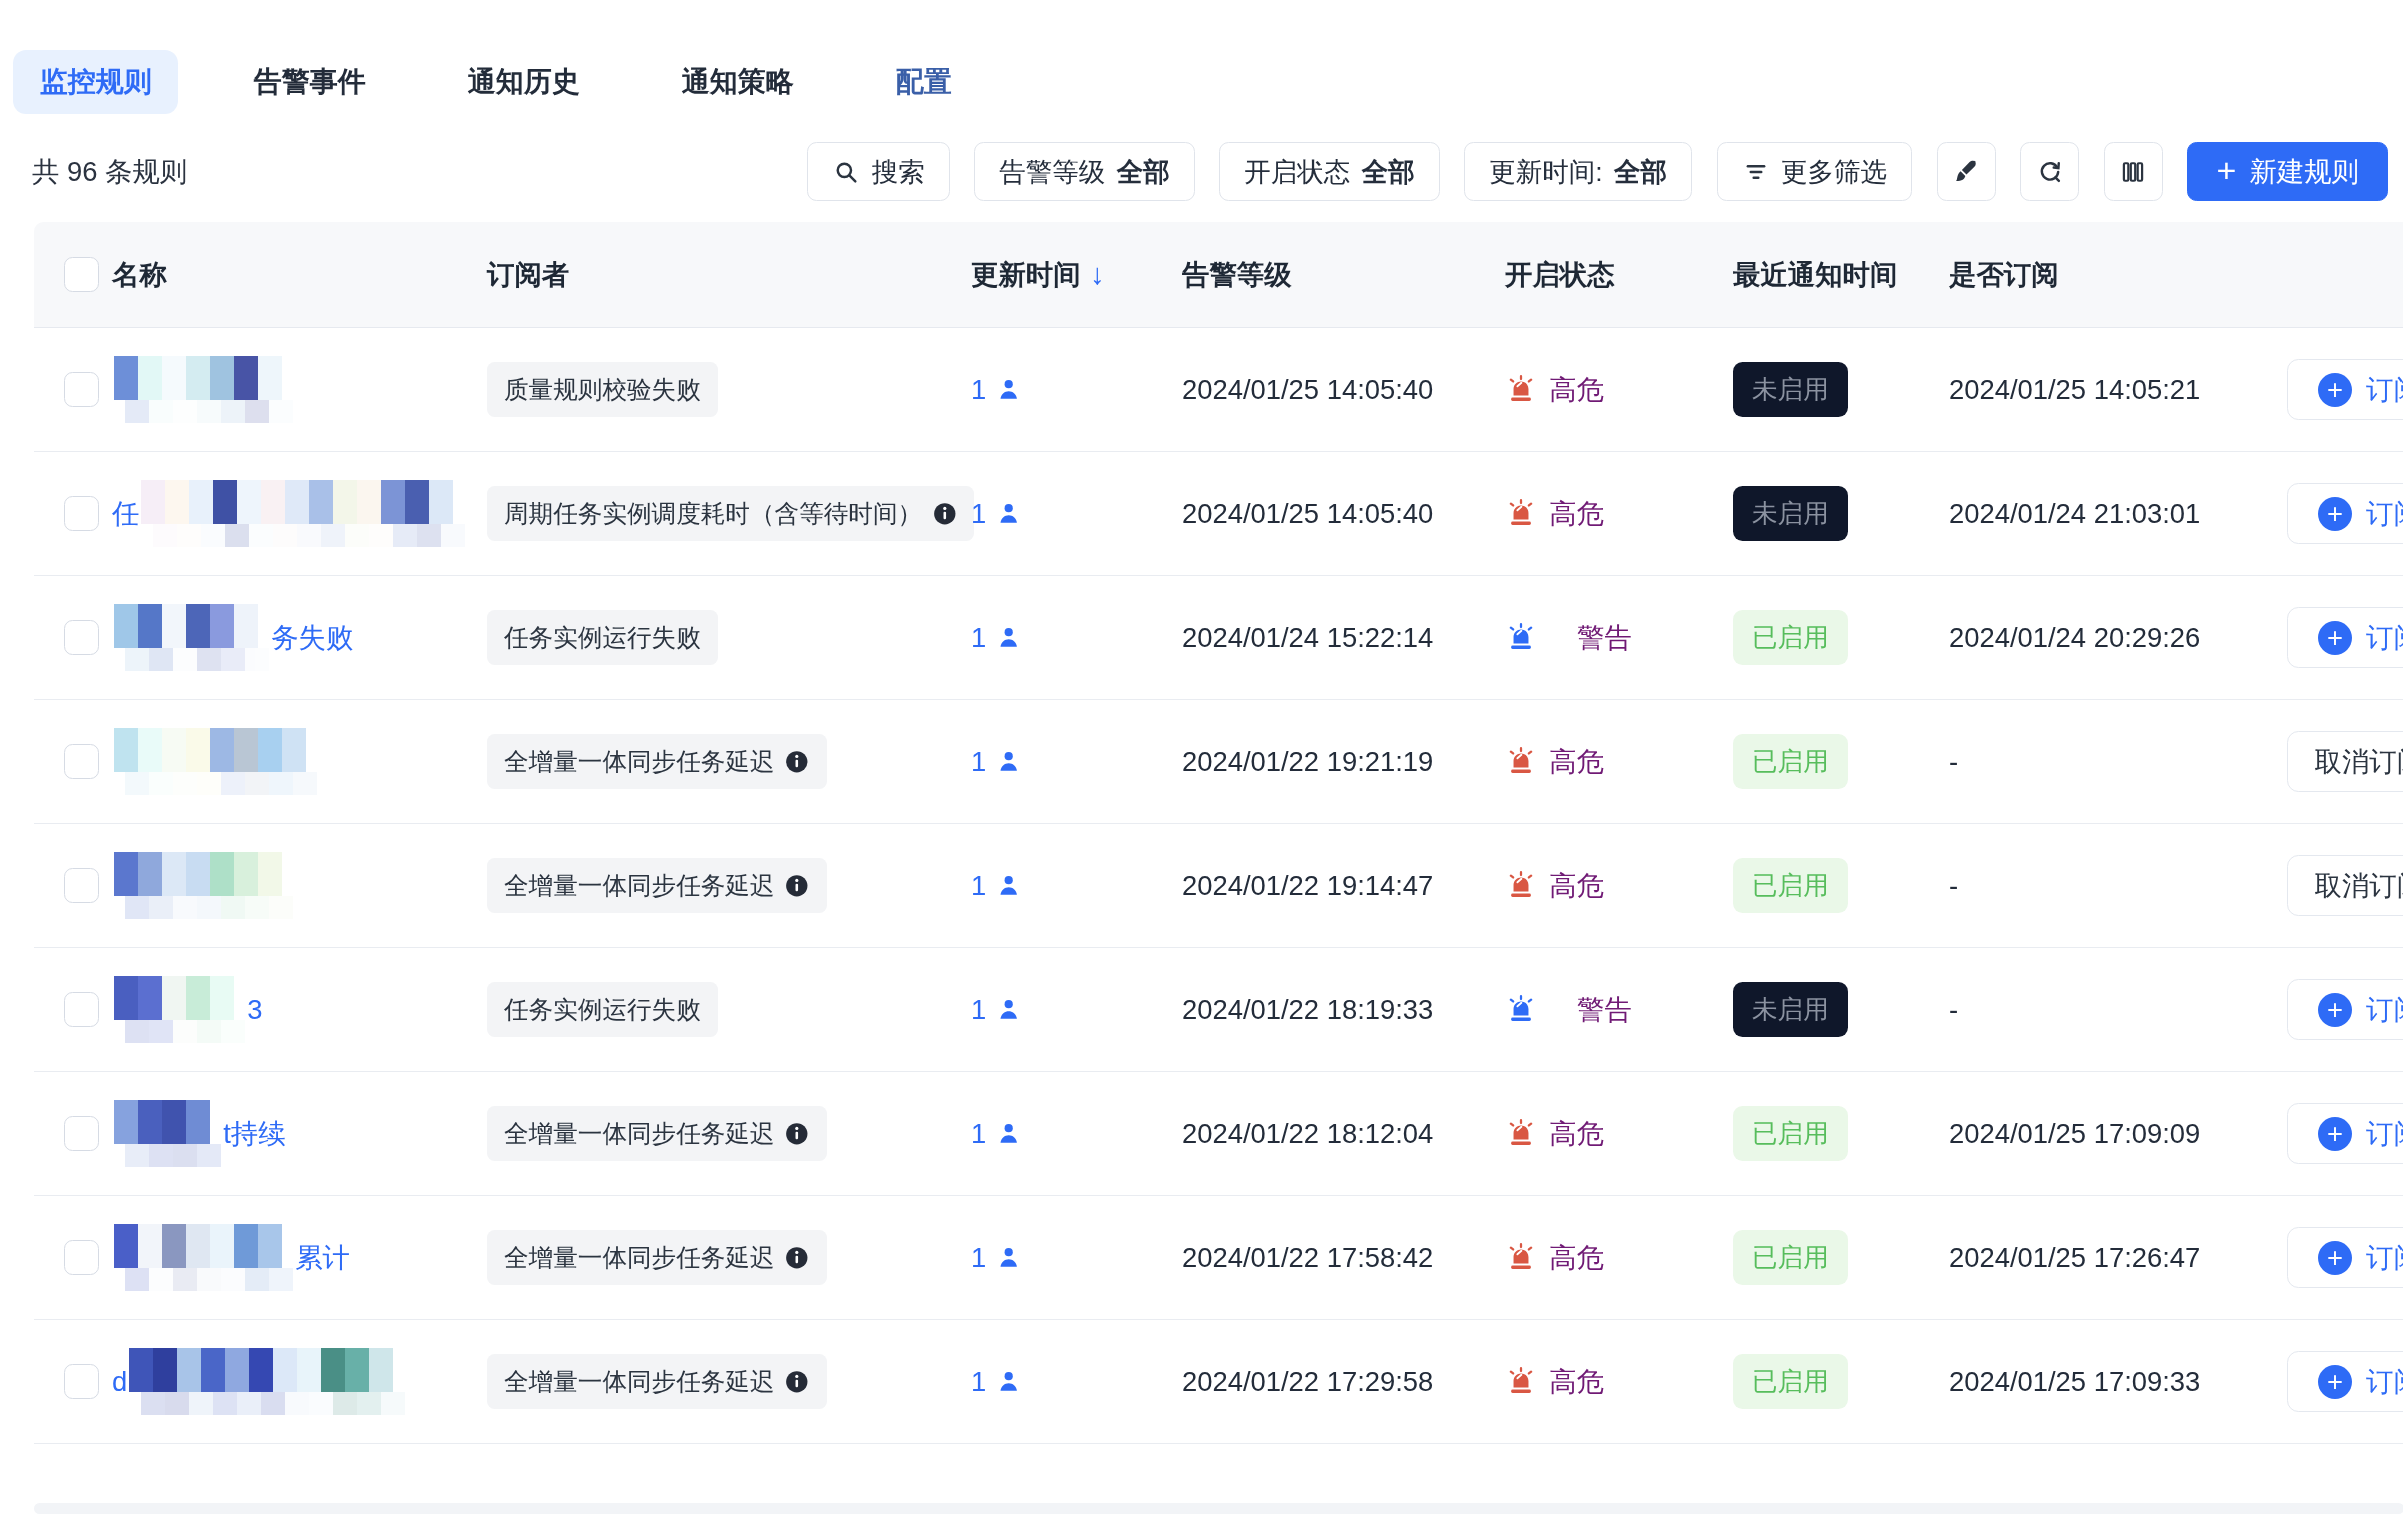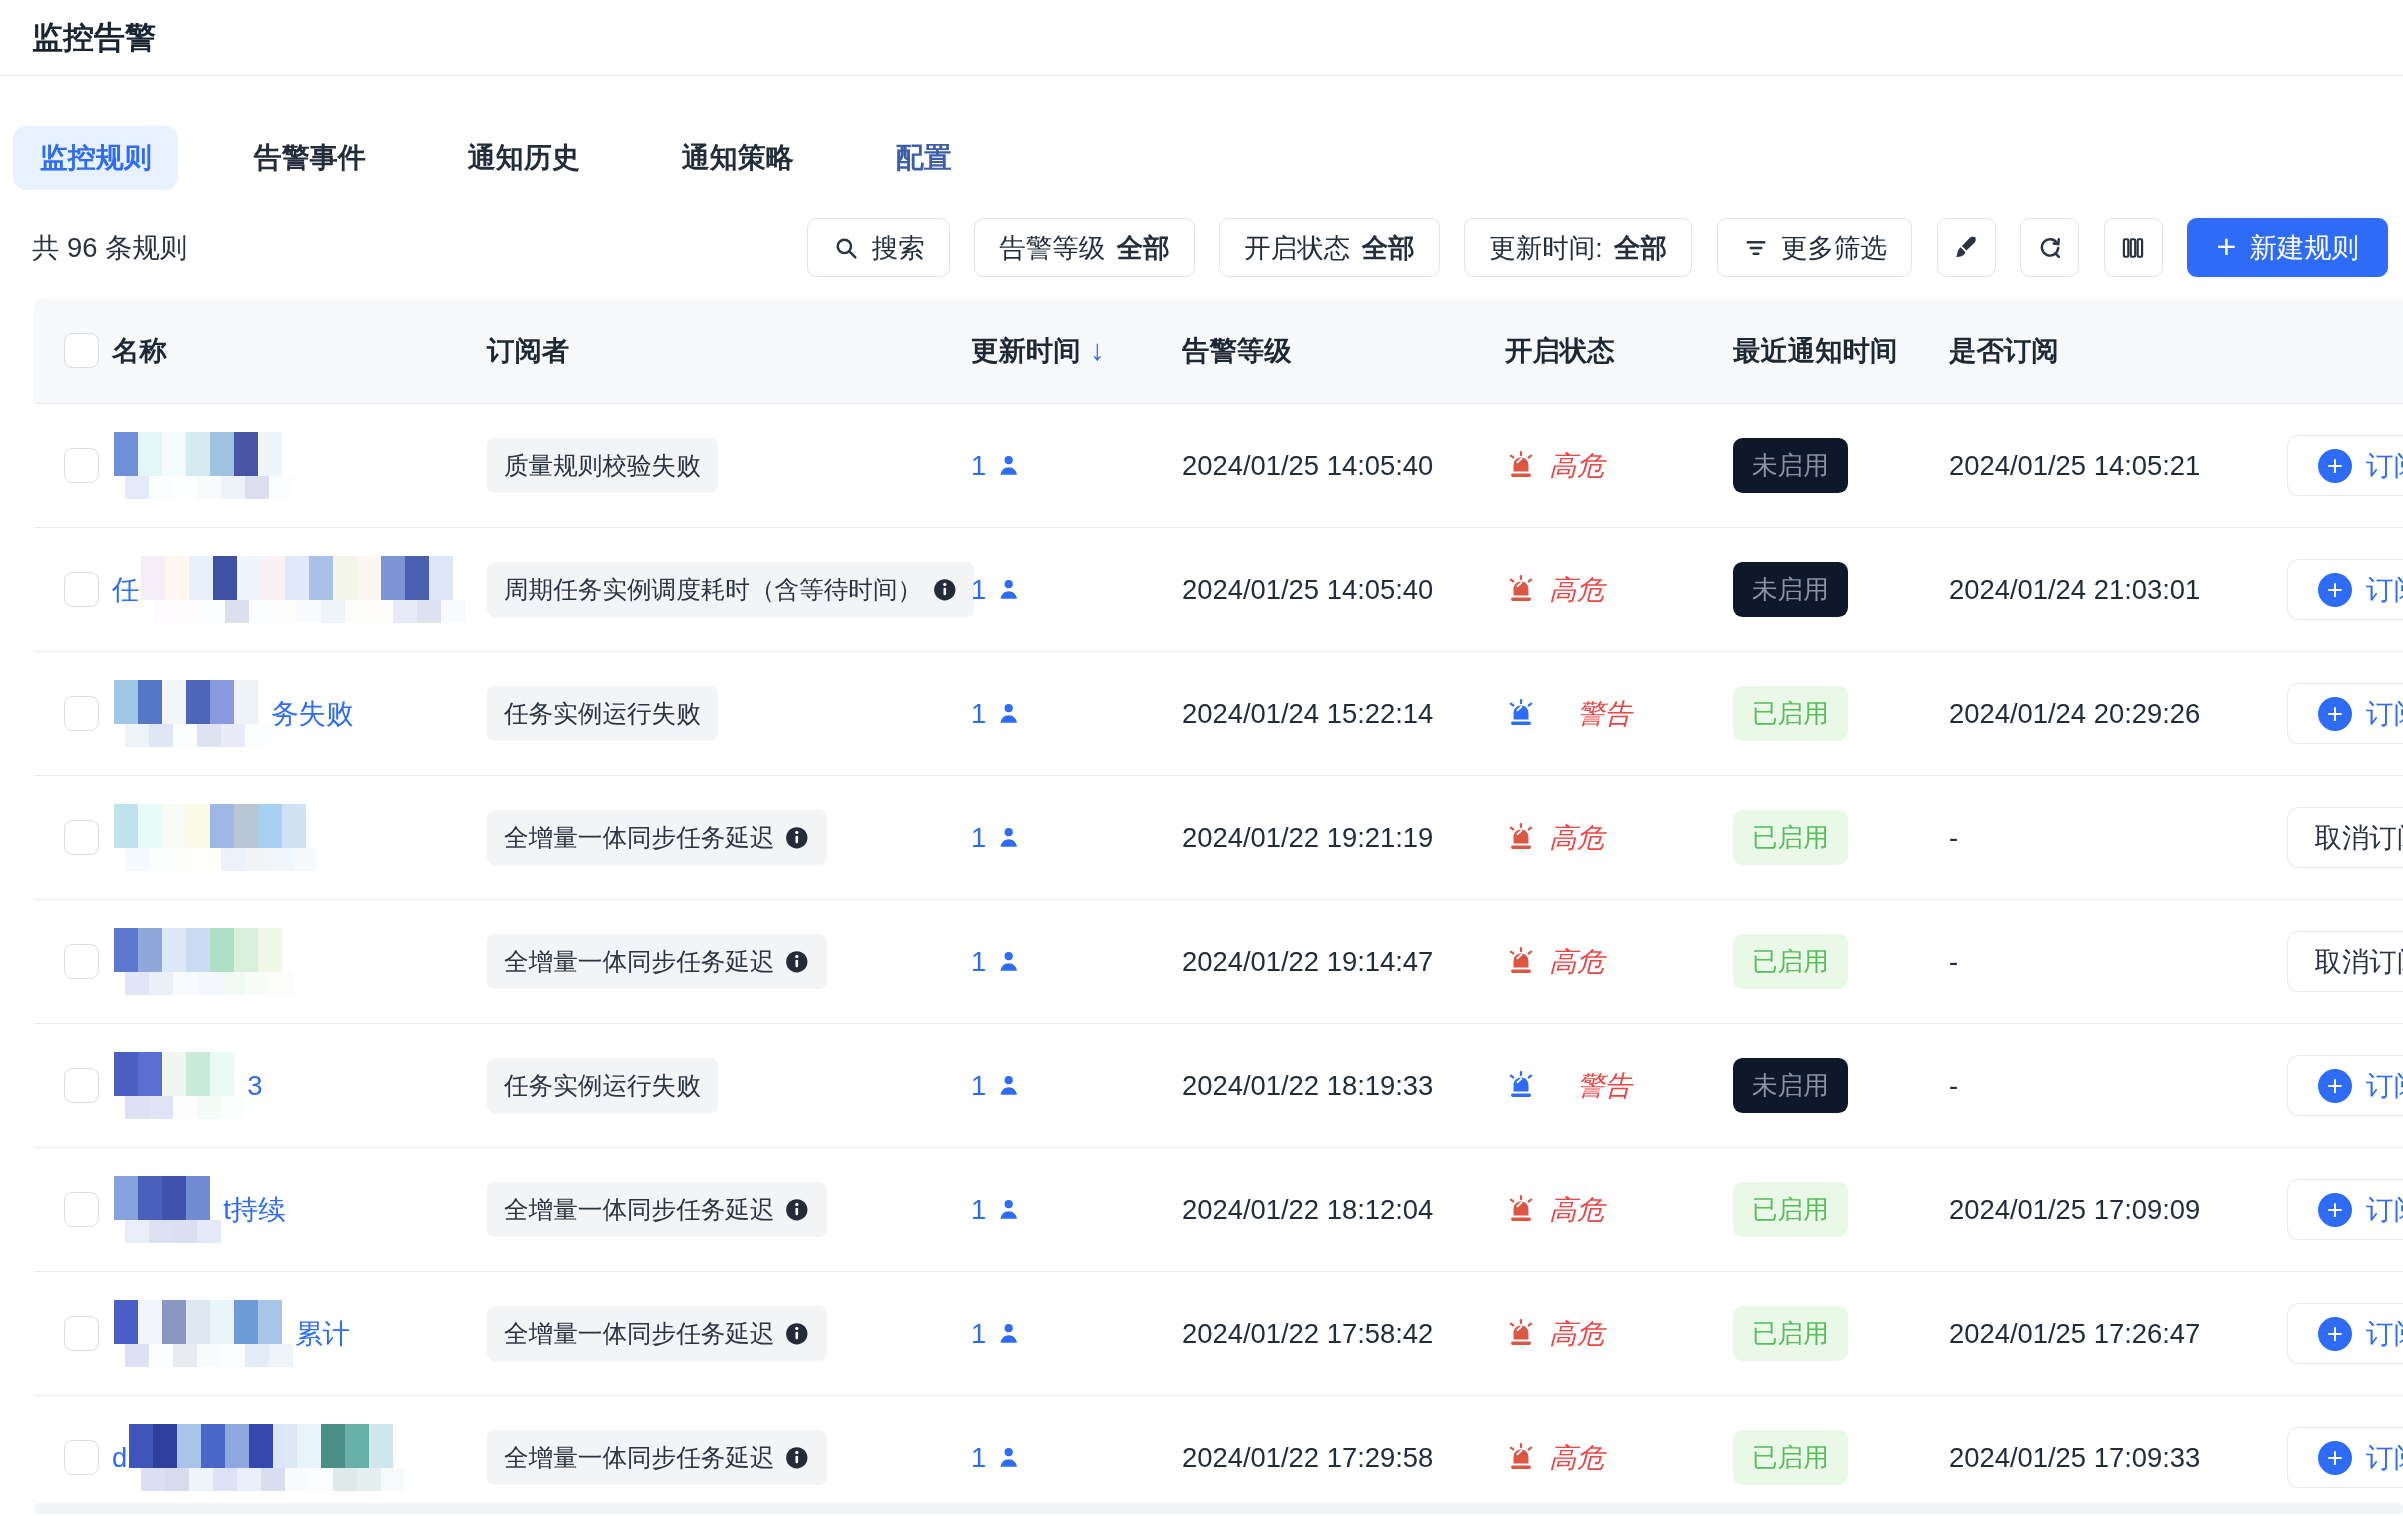--- a/index.html
+++ b/index.html
@@ -48,41 +48,38 @@
   .info-ic{ width:25.6px; height:25.6px; flex:none; cursor:pointer; }
   
   .subs{ display:inline-flex; align-items:center; gap:8.5px; color:#2e6bf6; font-size:27.4px; cursor:pointer; text-decoration:none; }
   .person-ic{ width:27.4px; height:27.4px; flex:none; }
   .ts{ font-size:27.4px; color:#232c3a; }
   
   .td-level{ display:flex; align-items:center; gap:12.3px; }
   .level-ic{ width:32px; height:32px; flex:none; }
   .level-high{ color:#d95743; }
   .level-warn{ color:#2e6bf6;gap:40px; }
-  .level-label{ font-size:27.4px; color:#ef4444;font-style:italic; }
+  .level-label{ font-size:27.4px; color:#701a75; }
   
   .badge{ display:inline-flex; align-items:center; justify-content:center; height:55px; padding:0 19px; border-radius:9.5px; font-size:25.6px; white-space:nowrap; }
   .badge.off{ background:#0f172a; color:#8b92a0; }
   .badge.on{ background:#eaf8e8; color:#57bd5c; }
   
   .action-btn{ display:inline-flex; align-items:center; gap:14px; height:61px; padding:0 30px; background:#fff;
                border:1.4px solid #e4e8ef; border-radius:11.4px; font-size:27.4px; font-family:inherit; cursor:pointer; white-space:nowrap; }
   .action-btn.subscribe{ color:#2e6bf6; }
   .action-btn.unsubscribe{ color:#2b3440; padding:0 26.5px; }
   .plus-circle{ width:34px; height:34px; border-radius:50%; background:#2e6bf6; color:#fff; display:inline-flex; align-items:center; justify-content:center; font-size:27.4px; line-height:1; flex:none; }
   .hscroll{ position:absolute; left:34px; right:0; bottom:1.9px; height:11.4px; background:#f2f4f7; border-radius:5.7px; }
 </style>
 </head>
 <body>
 
 <div class="app">
 
-  <header class="topbar">
-    <h1 class="page-title">监控告警</h1>
-  </header>
 
   <nav class="tabs" id="tabs">
       <div class="tab active">监控规则</div>
       <div class="tab">告警事件</div>
       <div class="tab">通知历史</div>
       <div class="tab">通知策略</div>
       <div class="tab accent">配置</div>
     </nav>
 
   <div class="toolbar">

